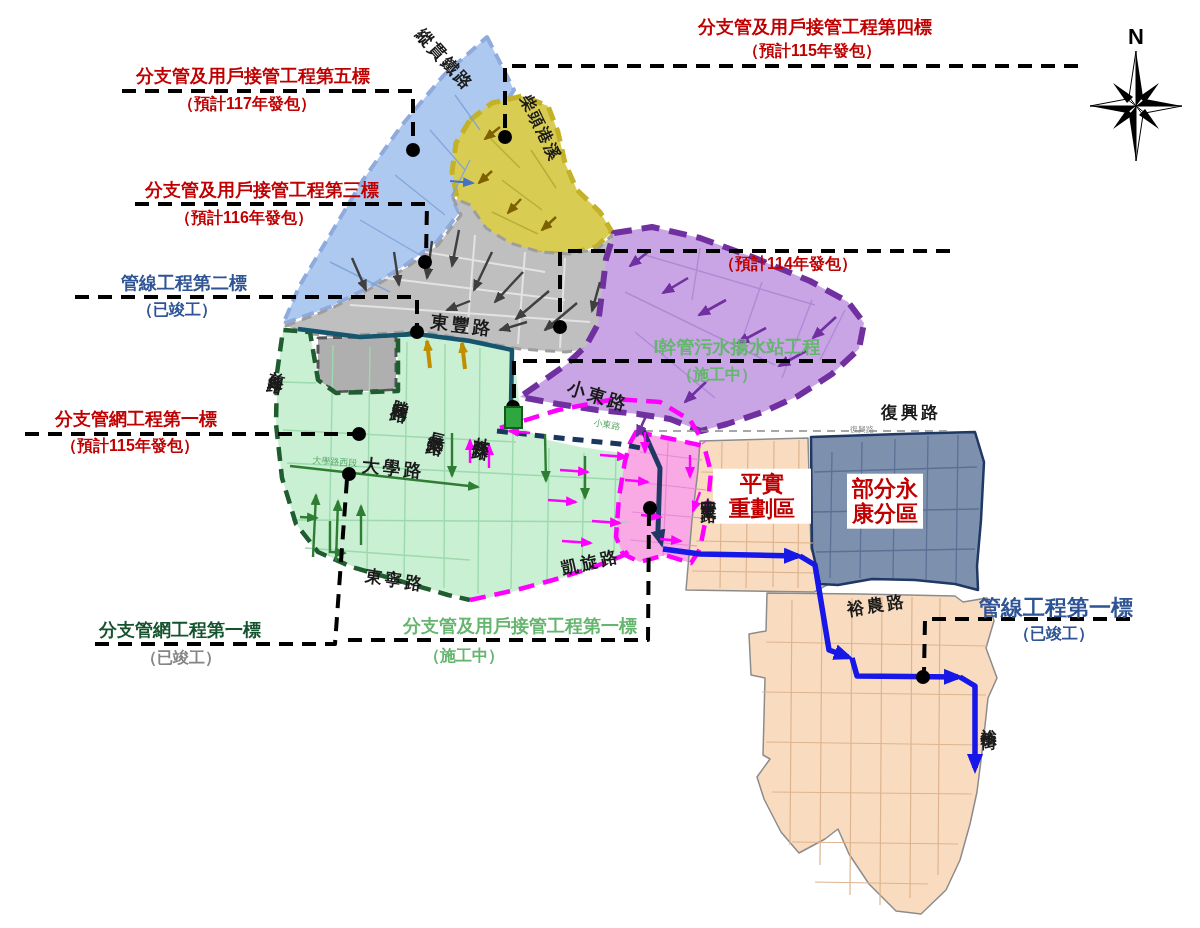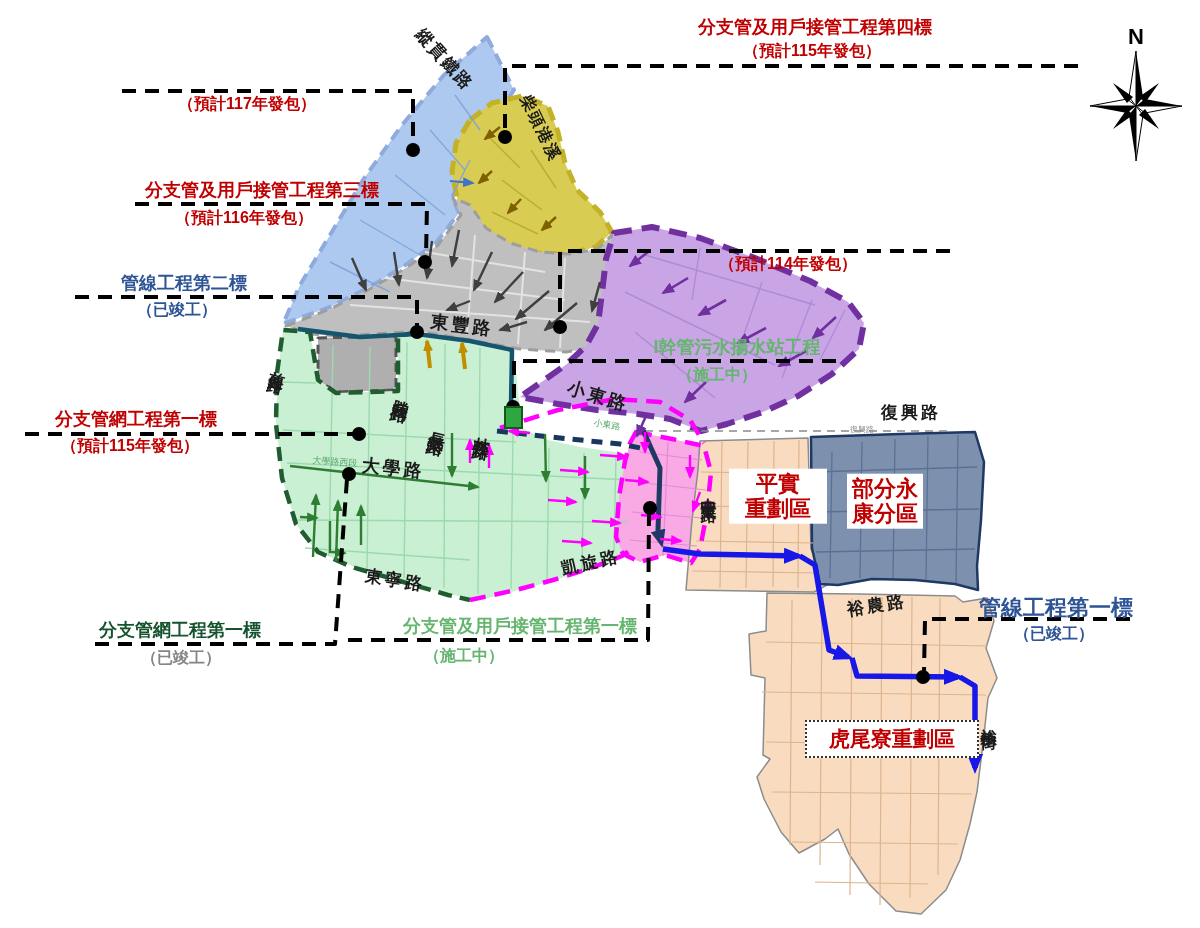--- a/index.html
+++ b/index.html
@@ -273,20 +273,21 @@
         <path d="M23,23 L9,3 L3,9 Z" fill="#000"></path>
     <path d="M-23,23 L-3,9 L-9,3 Z" fill="#000"></path>
         <path d="M-23,-23 L-9,-3 L-3,-9 Z" fill="#000"></path>
     <text x="0" y="-62" text-anchor="middle" font-size="22" font-weight="bold" fill="#000" font-family="Liberation Sans, sans-serif">N</text>
   </g>
 </svg>
 
   <div class="lbl" style="left: 815px; top: 28px; font-size: 18px; color: rgb(192, 0, 0);">分支管及用戶接管工程第四標</div>
   <div class="lbl" style="left: 812px; top: 51px; font-size: 16px; color: rgb(192, 0, 0);">（預計115年發包）</div>
 
+  <div class="lbl" style="left: 253px; top: 77px; font-size: 18px; color: rgb(192, 0, 0);">分支管及用戶接管工程第五標</div>
   <div class="lbl" style="left: 247px; top: 104px; font-size: 16px; color: rgb(192, 0, 0);">（預計117年發包）</div>
 
   <div class="lbl" style="left: 262px; top: 191px; font-size: 18px; color: rgb(192, 0, 0);">分支管及用戶接管工程第三標</div>
   <div class="lbl" style="left: 244px; top: 218px; font-size: 16px; color: rgb(192, 0, 0); text-align: center;">（預計116年發包）</div>
 
   <div class="lbl" style="left: 184px; top: 284px; font-size: 18px; color: rgb(46, 84, 150);">管線工程第二標</div>
   <div class="lbl" style="left: 177px; top: 310px; font-size: 16px; color: rgb(46, 84, 150);">（已竣工）</div>
 
   <div class="lbl" style="left: 788px; top: 264px; font-size: 16px; color: rgb(192, 0, 0);">（預計114年發包）</div>
 
@@ -298,29 +299,28 @@
 
   <div class="lbl" style="left: 180px; top: 631px; font-size: 18px; color: #14532d;">分支管網工程第一標</div>
   <div class="lbl" style="left: 181px; top: 658px; font-size: 16px; color: rgb(133, 133, 133);">（已竣工）</div>
 
   <div class="lbl" style="left: 520px; top: 627px; font-size: 18px; color: rgb(100, 181, 110);">分支管及用戶接管工程第一標</div>
   <div class="lbl" style="left: 464px; top: 656px; font-size: 16px; color: rgb(100, 181, 110);">（施工中）</div>
 
   <div class="lbl" style="left: 1056px; top: 608px; font-size: 22px; color: rgb(46, 84, 150);">管線工程第一標</div>
   <div class="lbl" style="left: 1054px; top: 634px; font-size: 16px; color: rgb(46, 84, 150);">（已竣工）</div>
 
-  <div class="box" style="left: 762px; top: 496px; font-size: 22px; line-height: 1.15; padding: 2px 16px; color: rgb(192, 0, 0); margin-left: 16px;">
+  <div class="box" style="left: 762px; top: 496px; font-size: 22px; line-height: 1.15; padding: 2px 16px; color: rgb(192, 0, 0);">
     <div>平實</div>
     <div>重劃區</div>
   </div>
   <div class="box" style="left: 885px; top: 501px; font-size: 22px; line-height: 1.15; padding: 2px 5px; color: rgb(192, 0, 0);">
     <div>部分永</div>
     <div>康分區</div>
   </div>
-  <div class="box" style="left: 892px; top: 739px; font-size: 21px; padding: 3px 22px; border: 2px dotted rgb(51, 51, 51); color: rgb(192, 0, 0);">虎尾寮重劃區</div>
 
   <div class="lbl" style="left: 444px; top: 60px; font-size: 17px; transform: translate(-50%, -50%) rotate(48deg); letter-spacing: 2px; color: rgb(26, 26, 26);">縱貫鐵路</div>
   <div class="lbl" style="left: 541px; top: 128px; font-size: 16px; transform: translate(-50%, -50%) rotate(64deg); letter-spacing: 2px; color: rgb(26, 26, 26);">柴頭港溪</div>
   <div class="lbl" style="left: 462px; top: 326px; font-size: 18px; transform: translate(-50%, -50%) rotate(7deg); letter-spacing: 3px; color: rgb(26, 26, 26);">東豐路</div>
   <div class="lbl" style="left: 598px; top: 397px; font-size: 18px; transform: translate(-50%, -50%) rotate(17deg); letter-spacing: 3px; color: rgb(26, 26, 26);">小東路</div>
   <div class="lbl" style="left: 607px; top: 425px; font-size: 9px; transform: translate(-50%, -50%) rotate(10deg); font-weight: normal; color: rgb(86, 167, 102);">小東路</div>
   <div class="lbl vert" style="left: 281px; top: 364px; font-size: 16px; transform: translate(-50%, -50%) rotate(14deg); color: rgb(26, 26, 26);">前鋒路</div>
   <div class="lbl vert" style="left: 404px; top: 391px; font-size: 17px; transform: translate(-50%, -50%) rotate(14deg); color: rgb(26, 26, 26);">勝利路</div>
   <div class="lbl vert" style="left: 440px; top: 424px; font-size: 17px; transform: translate(-50%, -50%) rotate(14deg); color: rgb(26, 26, 26);">長榮路</div>
   <div class="lbl vert" style="left: 484px; top: 428px; font-size: 17px; transform: translate(-50%, -50%) rotate(10deg); color: rgb(26, 26, 26);">林森路</div>

